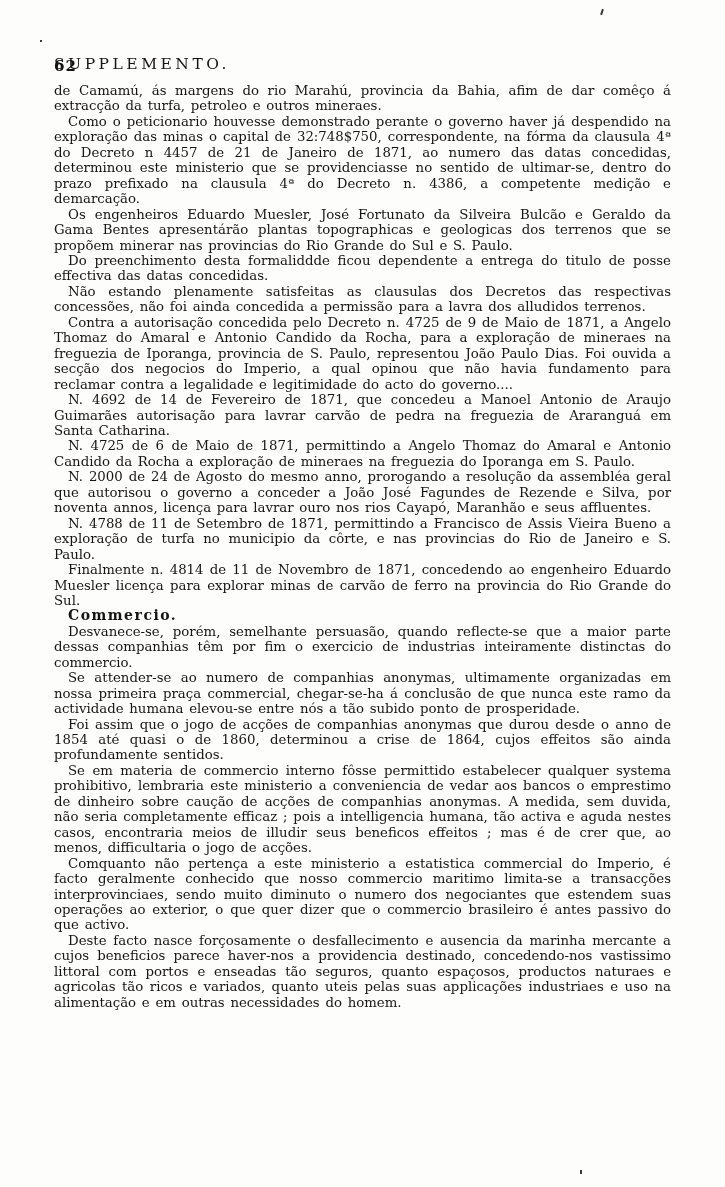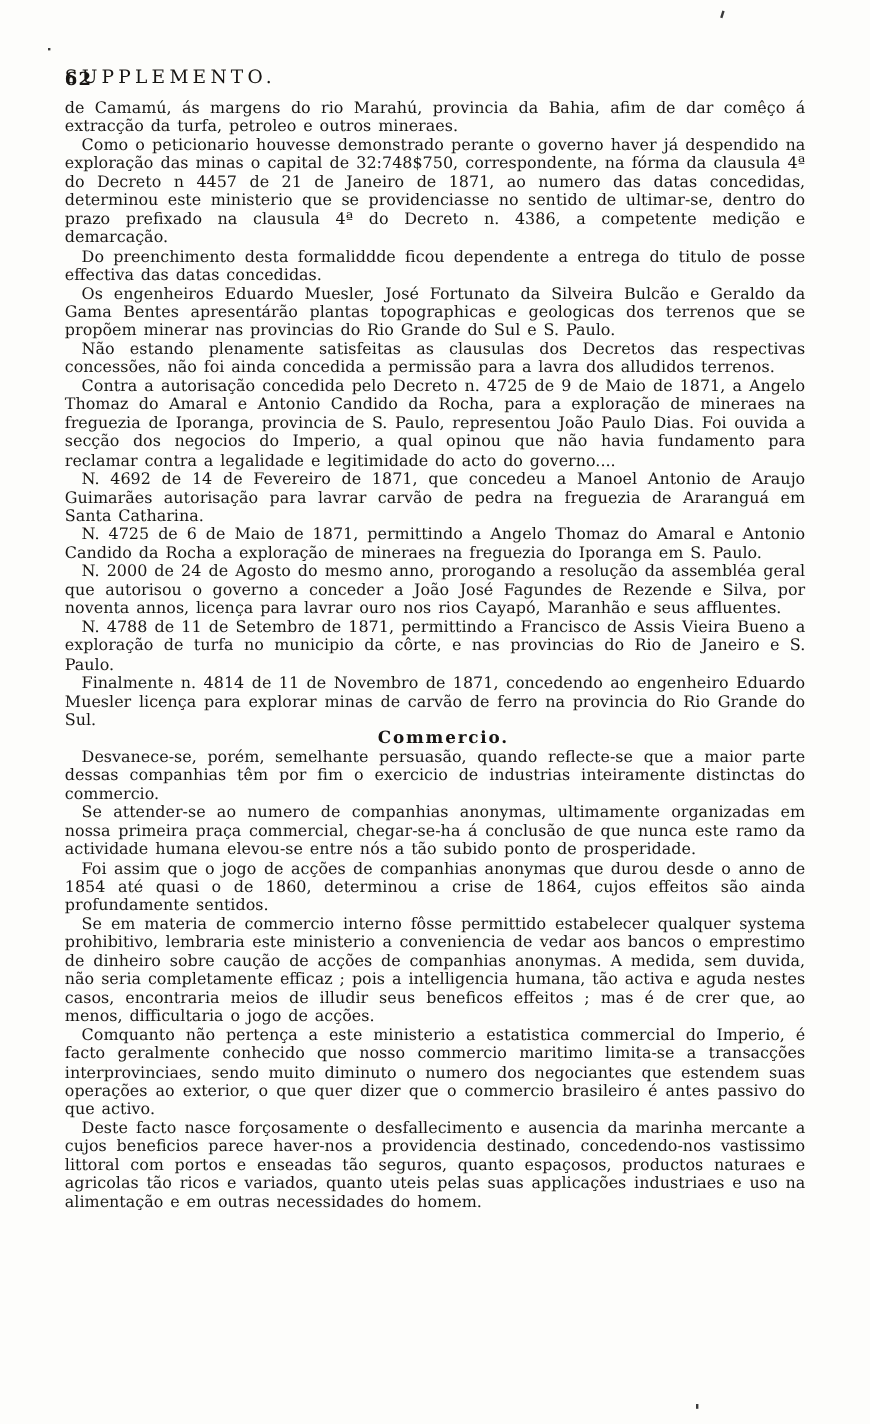--- a/index.html
+++ b/index.html
@@ -55,21 +55,20 @@
   .text-block p{
     margin:0;
     padding:0;
     text-indent:14px;
   }
   #mining-paragraphs p:first-child{
     text-indent:0;
   }
   .section-heading{
     margin:10px 0 7px 0;
-    text-align:center;
     font-size:14px;
     font-weight:bold;
     letter-spacing:1.5px;
     text-indent:0;
   }
   
   .artifact{
     position:absolute;
     background:#3a3a3a;
   }
@@ -94,22 +93,22 @@
 
   <div class="page-header">
     <span class="page-number">62</span>
     <span class="journal-title">SUPPLEMENTO.</span>
   </div>
 
   <div class="text-block">
     <div id="mining-paragraphs">
         <p>de Camamú, ás margens do rio Marahú, provincia da Bahia, afim de dar comêço á extracção da turfa, petroleo e outros mineraes.</p>
         <p>Como o peticionario houvesse demonstrado perante o governo haver já despendido na exploração das minas o capital de 32:748$750, correspondente, na fórma da clausula 4ª do Decreto n 4457 de 21 de Janeiro de 1871, ao numero das datas concedidas, determinou este ministerio que se providenciasse no sentido de ultimar-se, dentro do prazo prefixado na clausula 4ª do Decreto n. 4386, a competente medição e demarcação.</p>
+        <p>Os engenheiros Eduardo Muesler, José Fortunato da Silveira Bulcão e Geraldo da Gama Bentes apresentárão plantas topographicas e geologicas dos terrenos que se propõem minerar nas provincias do Rio Grande do Sul e S. Paulo.</p>
         <p>Do preenchimento desta formaliddde ficou dependente a entrega do titulo de posse effectiva das datas concedidas.</p>
-        <p>Os engenheiros Eduardo Muesler, José Fortunato da Silveira Bulcão e Geraldo da Gama Bentes apresentárão plantas topographicas e geologicas dos terrenos que se propõem minerar nas provincias do Rio Grande do Sul e S. Paulo.</p>
         <p>Não estando plenamente satisfeitas as clausulas dos Decretos das respectivas concessões, não foi ainda concedida a permissão para a lavra dos alludidos terrenos.</p>
         <p>Contra a autorisação concedida pelo Decreto n. 4725 de 9 de Maio de 1871, a Angelo Thomaz do Amaral e Antonio Candido da Rocha, para a exploração de mineraes na freguezia de Iporanga, provincia de S. Paulo, representou João Paulo Dias. Foi ouvida a secção dos negocios do Imperio, a qual opinou que não havia fundamento para reclamar contra a legalidade e legitimidade do acto do governo....</p>
         <p>N. 4692 de 14 de Fevereiro de 1871, que concedeu a Manoel Antonio de Araujo Guimarães autorisação para lavrar carvão de pedra na freguezia de Araranguá em Santa Catharina.</p>
         <p>N. 4725 de 6 de Maio de 1871, permittindo a Angelo Thomaz do Amaral e Antonio Candido da Rocha a exploração de mineraes na freguezia do Iporanga em S. Paulo.</p>
         <p>N. 2000 de 24 de Agosto do mesmo anno, prorogando a resolução da assembléa geral que autorisou o governo a conceder a João José Fagundes de Rezende e Silva, por noventa annos, licença para lavrar ouro nos rios Cayapó, Maranhão e seus affluentes.</p>
         <p>N. 4788 de 11 de Setembro de 1871, permittindo a Francisco de Assis Vieira Bueno a exploração de turfa no municipio da côrte, e nas provincias do Rio de Janeiro e S. Paulo.</p>
         <p>Finalmente n. 4814 de 11 de Novembro de 1871, concedendo ao engenheiro Eduardo Muesler licença para explorar minas de carvão de ferro na provincia do Rio Grande do Sul.</p>
       </div>
 
     <p class="section-heading">Commercio.</p>

